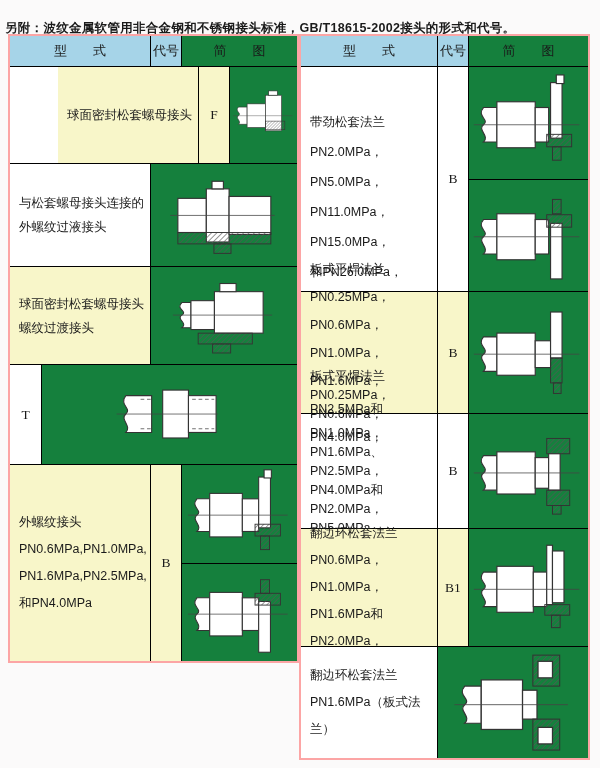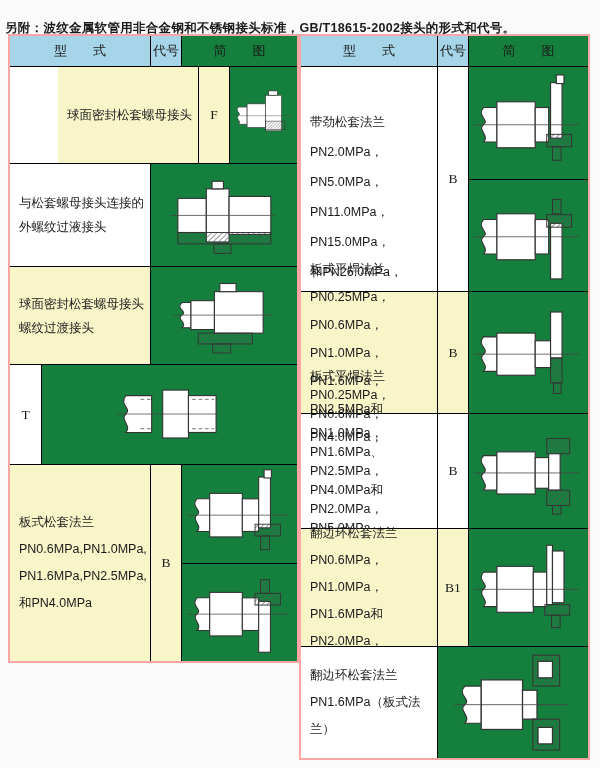--- a/index.html
+++ b/index.html
@@ -142,21 +142,21 @@
               <line x1="28" y1="34" x2="40" y2="34" stroke="#555" stroke-width="0.9" stroke-dasharray="4 3"></line>
               <line x1="28" y1="66" x2="40" y2="66" stroke="#555" stroke-width="0.9" stroke-dasharray="4 3"></line>
               <line x1="84" y1="34" x2="108" y2="34" stroke="#555" stroke-width="0.9" stroke-dasharray="4 3"></line>
               <line x1="84" y1="66" x2="108" y2="66" stroke="#555" stroke-width="0.9" stroke-dasharray="4 3"></line>
               <line x1="2" y1="50" x2="112" y2="50" stroke="#444" stroke-width="0.8"></line>
             </svg>
           </div>
         </div>
       </div>
       <div class="t-row" style="height: 197px;">
-        <div class="cell type-cell w-type-l hl" style="line-height: 27px;">板式松套法兰
+        <div class="cell type-cell w-type-l hl" style="line-height: 27px;">外螺纹接头
 PN0.6MPa,PN1.0MPa,
 PN1.6MPa,PN2.5MPa,
 和PN4.0MPa</div>
         <div class="cell code-cell w-code-l hl">B</div>
         <div class="cell diagram-cell">
           <div class="subcell">
             <svg viewBox="0 0 118 100" preserveAspectRatio="xMidYMid meet">
               <path d="M 26 34 L 12 34 C 4 43 19 46.6 12 52 C 5 57.400000000000006 19 63.519999999999996 12 70 L 26 70 Z" fill="#fff" stroke="#333" stroke-width="1.2"></path>
               <rect x="26" y="28" width="36" height="48" fill="#fff" stroke="#333" stroke-width="1.2"></rect>
               <rect x="62" y="34" width="18" height="36" fill="#fff" stroke="#333" stroke-width="1.2"></rect>

